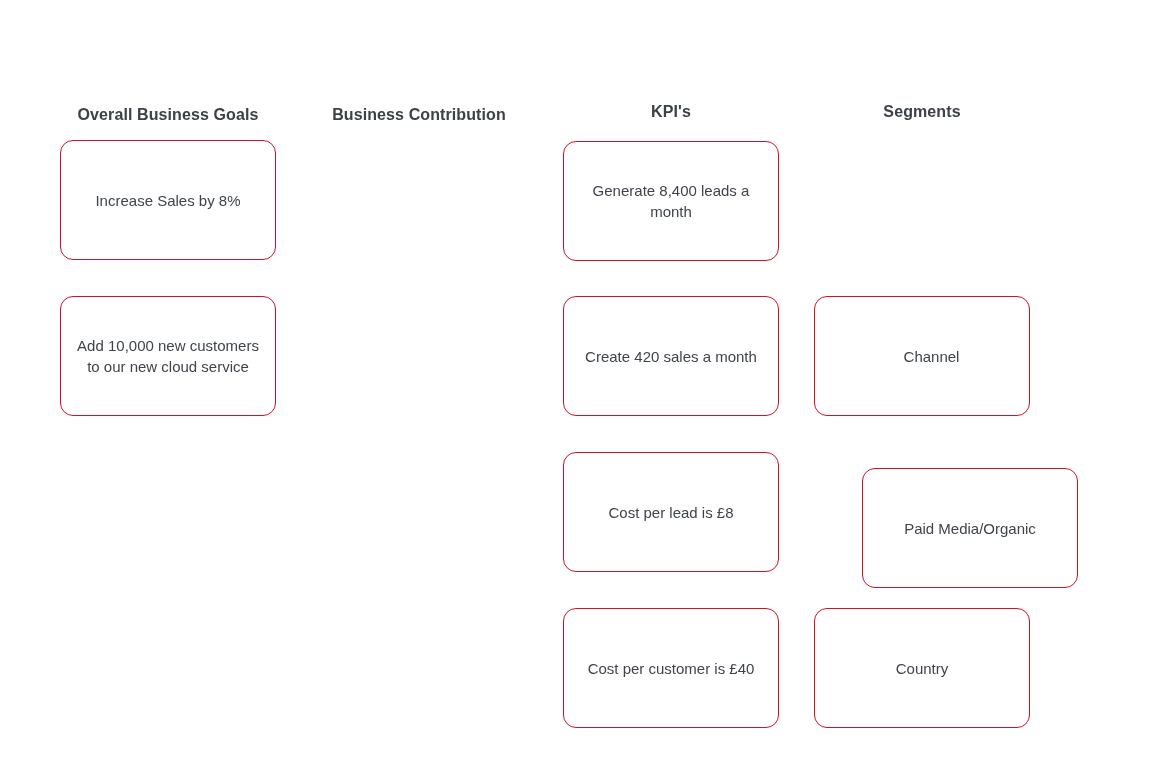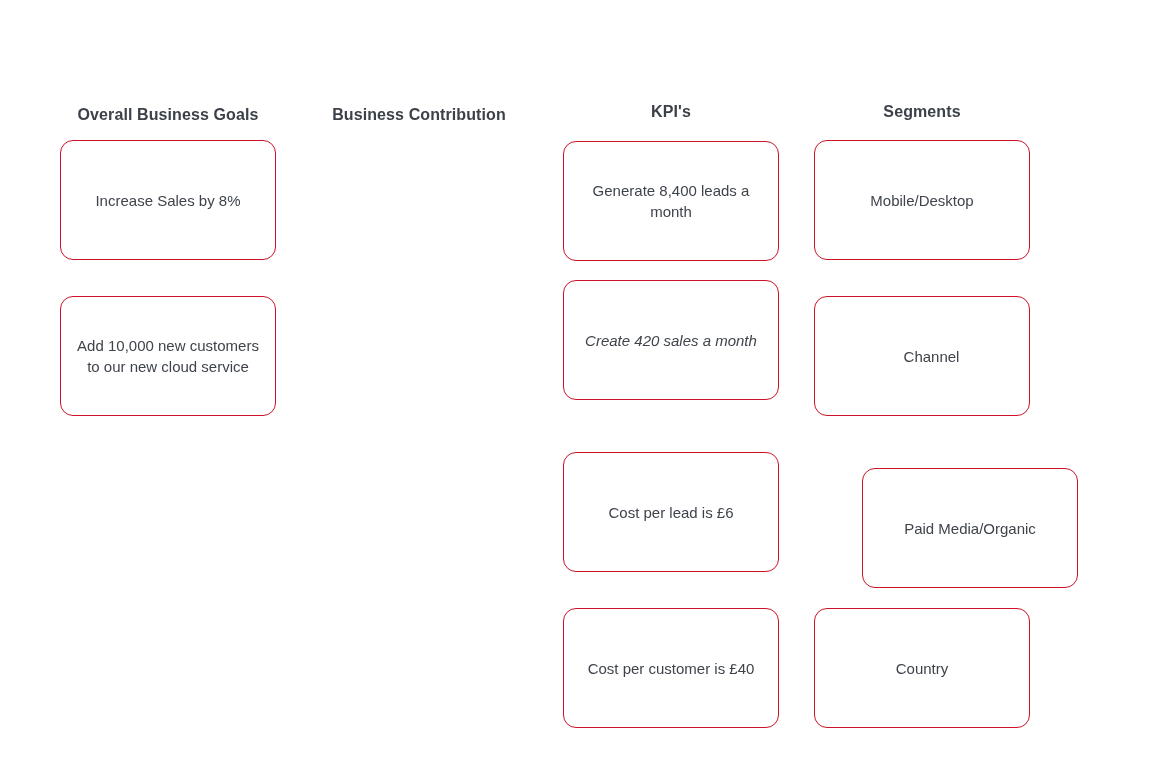--- a/index.html
+++ b/index.html
@@ -78,35 +78,32 @@
       </div>
     </div>
     <div class="column" style="left: 311px;">
       <div class="col-header" style="top: 106px;">Business Contribution</div>
     </div>
     <div class="column" style="left: 563px;">
       <div class="col-header" style="top: 103px;">KPI's</div>
       <div class="card" style="top: 141px;">
         <div class="card-text">Generate 8,400 leads a month</div>
       </div>
-      <div class="card" style="top: 280px; font-style: italic;">
+      <div class="card" style="top: 296px;">
         <div class="card-text">Create 420 sales a month</div>
       </div>
       <div class="card" style="top: 452px;">
-        <div class="card-text">Cost per lead is £6</div>
+        <div class="card-text">Cost per lead is £8</div>
       </div>
       <div class="card" style="top: 608px;">
         <div class="card-text">Cost per customer is £40</div>
       </div>
     </div>
     <div class="column" style="left: 814px;">
       <div class="col-header" style="top: 103px;">Segments</div>
-      <div class="card" style="top: 140px;">
-        <div class="card-text">Mobile/Desktop</div>
-      </div>
       <div class="card" style="top: 296px; padding-left: 32px;">
         <div class="card-text">Channel</div>
       </div>
       <div class="card" style="top: 468px; margin-left: 48px;">
         <div class="card-text">Paid Media/Organic</div>
       </div>
       <div class="card" style="top: 608px;">
         <div class="card-text">Country</div>
       </div>
     </div>

